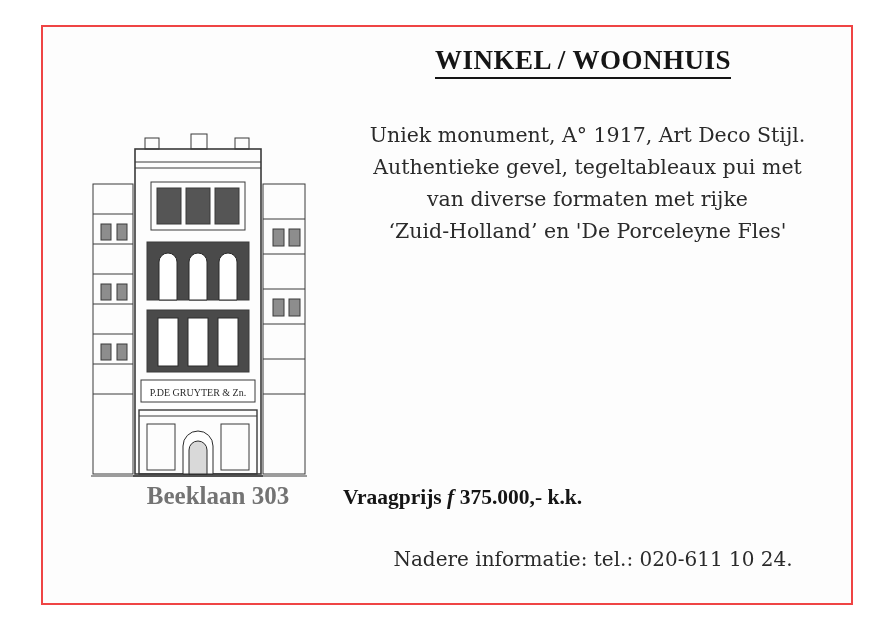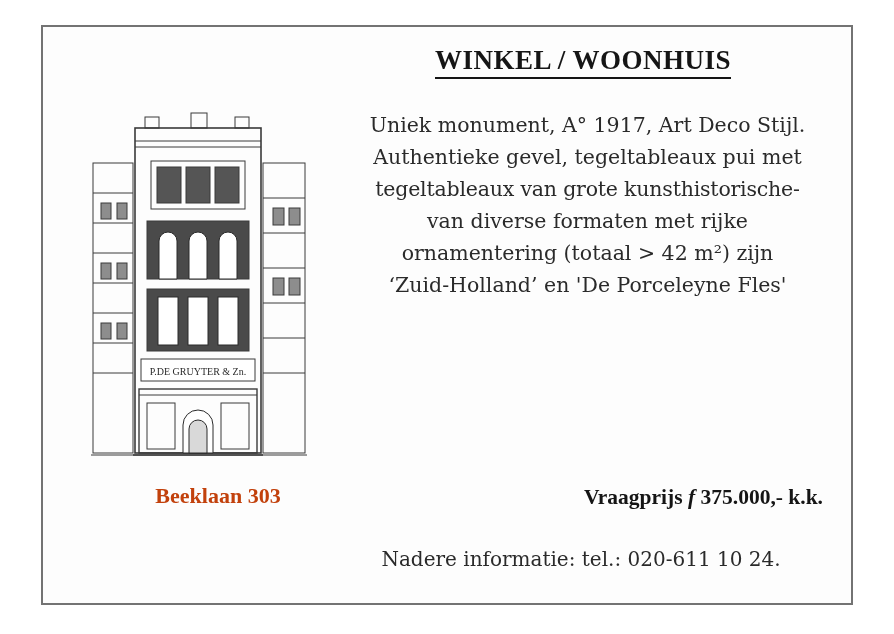--- a/index.html
+++ b/index.html
@@ -14,21 +14,21 @@
     font-family: "Liberation Serif", serif;
     color: #1a1a1a;
   }
 
   #ad-frame {
     position: absolute;
     left: 41px;
     top: 25px;
     width: 812px;
     height: 580px;
-    border: 2px solid #737373;
+    border: 2px solid #ef4444;
     box-sizing: border-box;
     background: #fdfdfd;
   }
 
   
   .inner {
     position: absolute;
     inset: 0;
   }
 
@@ -47,21 +47,21 @@
   }
   .headline span {
     border-bottom: 2px solid #151515;
     padding-bottom: 2px;
   }
 
   
   .bodycopy {
     position: absolute;
     left: 292px;
-    top: 82px;
+    top: 92px;
     width: 505px;
     text-align: center;
     font-family: "DejaVu Serif", serif;
     font-size: 20.5px;
     line-height: 32px;
     color: #2a2a2a;
   }
   .bodycopy .line {
     white-space: nowrap;
   }
@@ -71,59 +71,59 @@
 
   
   .address {
     position: absolute;
     left: 60px;
     top: 455px;
     width: 230px;
     text-align: center;
     font-family: "Liberation Serif", serif;
     font-weight: bold;
-    font-size: 22px;
+    font-size: 25px;
     line-height: 28px;
-    color: #c2410c;
+    color: #737373;
   }
 
   
   .price {
     position: absolute;
     left: 300px;
     top: 458px;
     width: 480px;
-    text-align: right;
+    text-align: left;
     font-family: "Liberation Serif", serif;
     font-weight: bold;
     font-size: 21.5px;
     color: #151515;
   }
   .price i {
     font-family: "Liberation Serif", serif;
     font-style: italic;
   }
 
   
   .phone {
     position: absolute;
-    left: 288px;
+    left: 300px;
     top: 520px;
     width: 500px;
     text-align: center;
     font-family: "DejaVu Serif", serif;
     font-size: 20px;
     color: #2a2a2a;
   }
 
   
   .illustration {
     position: absolute;
     left: 40px;
-    top: 76px;
+    top: 97px;
     width: 230px;
     height: 360px;
     text-decoration: underline;
   }
   .illustration svg {
     display: block;
   }
 </style>
 </head>
 <body>
@@ -204,23 +204,21 @@
 
           <line x1="50" y1="352" x2="180" y2="352" stroke-width="1.6"></line>
           <line x1="8" y1="352" x2="224" y2="352"></line>
         </g>
       </svg>
     </div>
 
     <div class="bodycopy">
       <div class="line">Uniek monument, A° 1917, Art Deco Stijl.</div>
       <div class="line">Authentieke gevel, tegeltableaux pui met</div>
-      <div class="line tight">tegeltableaux van grote kunsthistorische-</div>
       <div class="line">van diverse formaten met rijke</div>
-      <div class="line">ornamentering (totaal &gt; 42 m²) zijn</div>
       <div class="line">‘Zuid-Holland’ en 'De Porceleyne Fles'</div>
     </div>
 
     <div class="address">
       <div>Beeklaan 303</div>
     </div>
 
     <div class="price">
       <span>Vraagprijs</span>
       <i>f</i>

